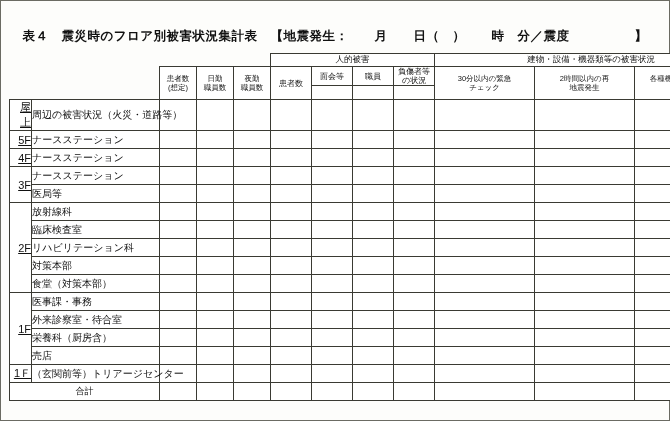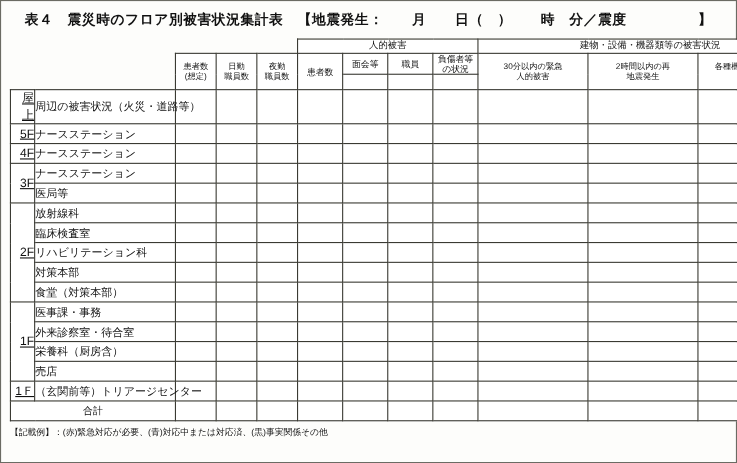--- a/index.html
+++ b/index.html
@@ -9,21 +9,21 @@
     font-family:"Liberation Sans", sans-serif;
     color:#111;
     overflow:hidden;
   }
   .page{
     position:relative;
     width:670px;height:421px;
     box-sizing:border-box;
     border:1px solid #6b6b63;
     background:#fdfdfb;
-    padding:4px 8px 0 8px;
+    padding:22px 8px 0 8px;
   }
   .title{
     text-align:center;
     font-size:12.5px;
     font-weight:bold;
     letter-spacing:.5px;
     margin:5px 0 8px 0;
     white-space:nowrap;
   }
   table.grid{
@@ -125,21 +125,21 @@
 職員数</span></td>
       <td class="hdr tall" rowspan="2"><span class="sub" style="white-space:pre-line">夜勤
 職員数</span></td>
 
       <td class="hdr tall" rowspan="2">患者数</td>
       <td class="hdr">面会等</td>
       <td class="hdr">職員</td>
       <td class="hdr">負傷者等の状況</td>
 
       <td class="hdr tall" rowspan="2"><span class="sub" style="white-space:pre-line">30分以内の緊急
-人的被害</span></td>
+チェック</span></td>
       <td class="hdr tall" rowspan="2"><span class="sub" style="white-space:pre-line">2時間以内の再
 地震発生</span></td>
       <td class="hdr tall" rowspan="2"><span class="sub" style="white-space:pre-line">各種機器類の使用状況・
 復旧状況等</span></td>
     </tr>
     <tr>
       <td class="hdr"></td>
       <td class="hdr"></td>
       <td class="hdr"></td>
     </tr>
@@ -362,15 +362,14 @@
       <td class="cell"></td>
       <td class="cell"></td>
       <td class="cell"></td>
       <td class="cell"></td>
       <td class="cell"></td>
       <td class="cell"></td>
     </tr>
   </tbody>
     </table>
 
-  <div class="note">【記載例】：(赤)緊急対応が必要、(青)対応中または対応済、(黒)事実関係その他</div>
 
 </div>
 
 </body></html>

